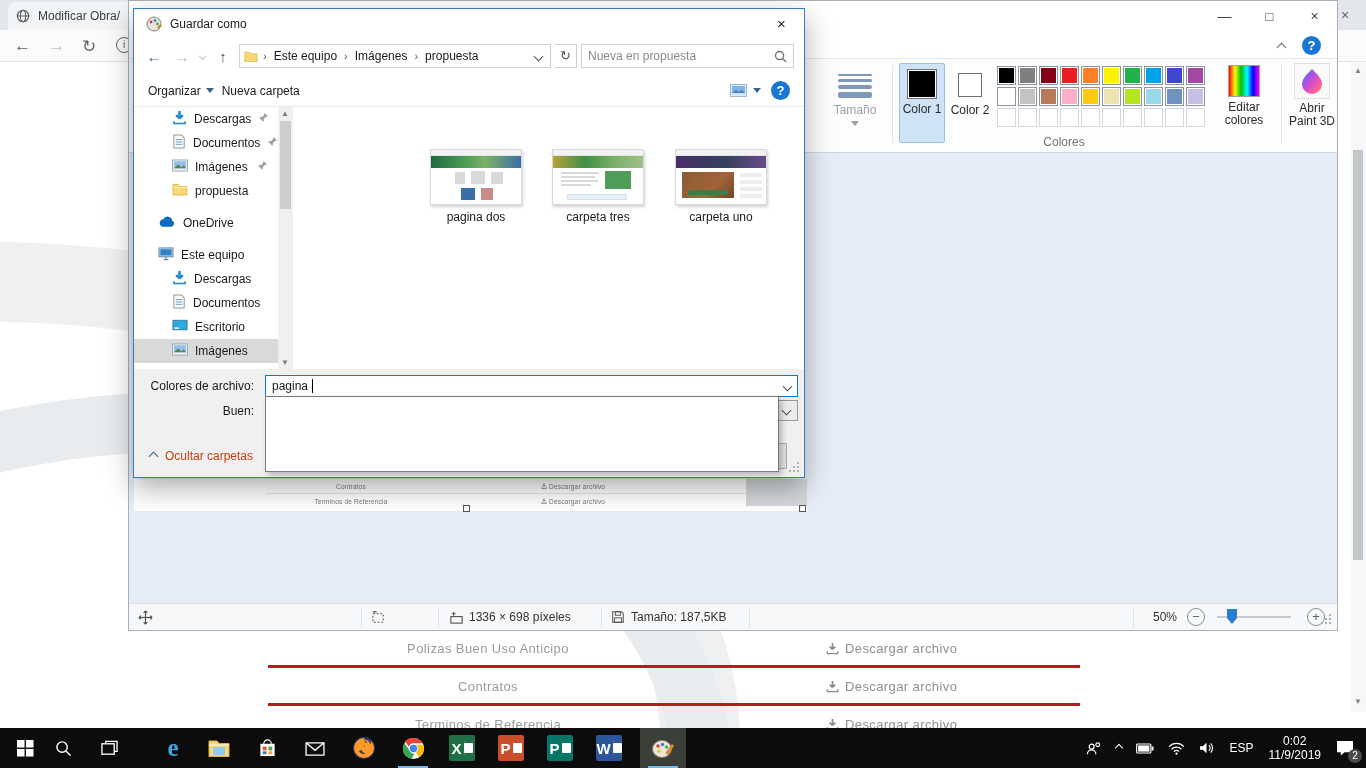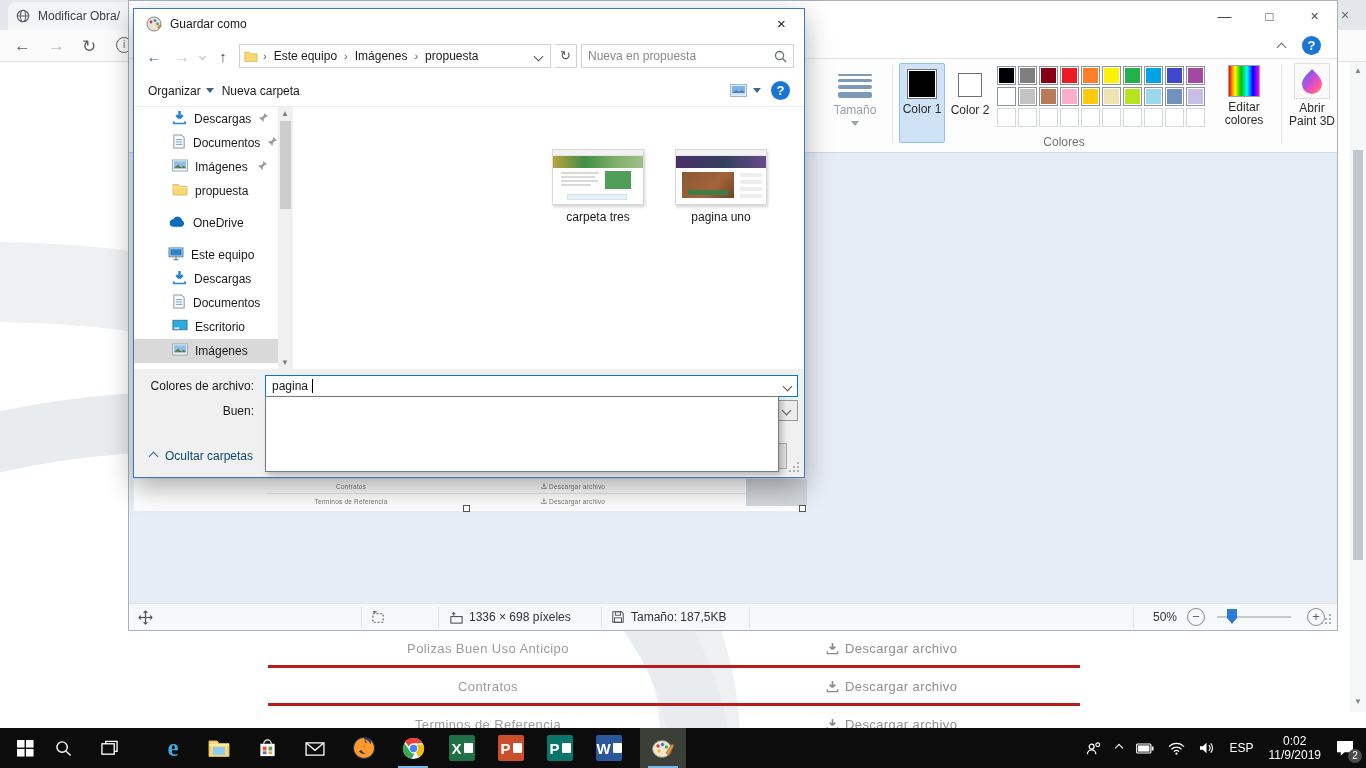--- a/index.html
+++ b/index.html
@@ -67,40 +67,40 @@
   .crumb-sep { color:#555; font-size:11px; }
   .refresh-btn { width:22px; height:24px; border:1px solid #d0d0d0; border-left:none; background:#fff; text-align:center; font-size:13px; color:#555; line-height:22px; }
   .searchbox { position:relative; flex:1; height:24px; border:1px solid #d0d0d0; background:#fff; display:flex; align-items:center; padding:0 6px; color:#8a8a8a; }
   .cmd-row { position:absolute; left:0; top:66px; right:0; height:32px; border-bottom:1px solid #ececec; display:flex; align-items:center; padding:0 14px; gap:8px; }
   .cmd { color:#1a1a1a; display:flex; align-items:center; gap:5px; }
   .tri-down { width:0; height:0; border-left:4px solid transparent; border-right:4px solid transparent; border-top:5px solid #3b668c; }
   .help-circle { width:19px; height:19px; border-radius:50%; background:#1976d2; color:#fff; font-weight:bold; font-size:13px; text-align:center; line-height:19px; }
   .dlg-body { position:absolute; left:0; top:98px; right:0; height:262px; background:#fff; }
   .side { position:absolute; left:0; top:0; width:144px; height:262px; overflow:hidden; }
   .side-item { position:relative; height:24px; display:flex; align-items:center; gap:7px; padding-left:38px; white-space:nowrap; }
-  .side-item.group { padding-left:34px; margin-top:8px; }
+  .side-item.group { padding-left:24px; margin-top:8px; }
   .side-item.sel { background:#d9d9d9; }
   .pin { margin-left:auto; margin-right:10px; color:#9aa0a6; }
   .side-scroll { position:absolute; left:144px; top:0; width:15px; height:262px; background:#f0f0f0; }
   .side-thumb { position:absolute; left:2px; top:14px; width:11px; height:88px; background:#cdcdcd; }
   .files { position:absolute; left:159px; top:0; right:1px; height:262px; background:#fff; }
   .file { position:absolute; width:104px; text-align:center; }
   .thumb { width:92px; height:56px; margin:0 auto; background:#fff; border:1px solid #d8d8d8; box-shadow:1px 2px 3px rgba(0,0,0,.18); position:relative; overflow:hidden; }
   .file-name { margin-top:5px; font-size:12px; color:#1a1a1a; }
   .dlg-bottom { position:absolute; left:0; top:360px; right:0; bottom:0; background:#f0f0f0; }
   .fld-label { position:absolute; text-align:right; width:110px; color:#1a1a1a; }
   .fname-input { position:absolute; left:131px; top:6px; width:533px; height:22px; background:#fff; border:1px solid #0078d7; display:flex; align-items:center; padding:0 6px; }
   .caret { display:inline-block; width:1px; height:14px; background:#000; margin-left:4px; }
   .combo-chev { margin-left:auto; }
   .chev { display:inline-block; width:7px; height:7px; border-right:1.5px solid #555; border-bottom:1.5px solid #555; transform:rotate(45deg); }
   .chev.up { transform:rotate(-135deg); }
   .type-combo { position:absolute; left:131px; top:31px; width:533px; height:21px; background:#ececec; border:1px solid #999; display:flex; align-items:center; }
   .hidden-btn { position:absolute; left:557px; top:74px; width:96px; height:26px; background:#e1e1e1; border:1px solid #adadad; }
   .dropdown-panel { position:absolute; left:131px; top:27px; width:514px; height:76px; background:#fff; border:1px solid #7a7a7a; box-shadow:3px 3px 6px rgba(0,0,0,.25); z-index:5; }
-  .hide-folders { position:absolute; left:16px; top:80px; display:flex; align-items:center; gap:8px; color:#0c4a6e; }
+  .hide-folders { position:absolute; left:16px; top:80px; display:flex; align-items:center; gap:8px; color:#c2410c; }
   .grip { position:absolute; right:4px; bottom:4px; width:12px; height:12px; }
   .grip i, .grip-p i { position:absolute; width:2px; height:2px; background:#aab0b7; }
 
   
   .t-head { position:absolute; left:0; top:6px; right:0; height:12px; }
   .t-chrome { position:absolute; left:0; top:0; right:0; height:6px; background:#f2f2f2; border-bottom:1px solid #e4e4e4; }
   .ph { position:absolute; background:#d9d9d9; }
 
   
   .taskbar { position:absolute; left:0; top:728px; width:1366px; height:40px; background:#0c0c0c; z-index:60; }
@@ -496,20 +496,32 @@
               </svg></span>
             <span>Imágenes</span>
           </div>
         </div>
       <div class="side-scroll">
         <span class="sb-arrow" style="left:3px; top:2px; color:#7a7f85;">▲</span>
         <div class="side-thumb"></div>
         <span class="sb-arrow" style="left:3px; bottom:2px; color:#7a7f85;">▼</span>
       </div>
       <div class="files" id="file-grid">
+          <div class="file" style="left: 131px; top: 42px;">
+            <div class="thumb">
+              <div class="t-chrome"></div>
+              <div class="t-head" style="background:linear-gradient(90deg,#1d6b3c,#4f9e57 40%,#7fb069 60%,#3b6ea5);"></div>
+              <div class="ph" style="left:24px;top:22px;width:10px;height:12px;"></div>
+              <div class="ph" style="left:40px;top:21px;width:14px;height:13px;"></div>
+              <div class="ph" style="left:60px;top:22px;width:12px;height:12px;"></div>
+              <div class="ph" style="left:30px;top:38px;width:14px;height:12px;background:#3b6ea5;"></div>
+              <div class="ph" style="left:50px;top:38px;width:12px;height:12px;background:#c98a8a;"></div>
+            </div>
+            <div class="file-name">pagina dos</div>
+          </div>
           <div class="file" style="left: 253px; top: 42px;">
             <div class="thumb">
               <div class="t-chrome"></div>
               <div class="t-head" style="background:linear-gradient(90deg,#b9a23a,#3f8f47 35%,#7fb069 70%,#9fc08a);"></div>
               <div class="ph" style="left:8px;top:22px;width:38px;height:2px;"></div>
               <div class="ph" style="left:8px;top:26px;width:34px;height:2px;"></div>
               <div class="ph" style="left:8px;top:30px;width:37px;height:2px;"></div>
               <div class="ph" style="left:8px;top:34px;width:30px;height:2px;"></div>
               <div class="ph" style="left:52px;top:21px;width:26px;height:18px;background:#4f9e57;"></div>
               <div class="ph" style="left:14px;top:44px;width:60px;height:6px;background:#e8f0f8;border:1px solid #cfe0ee;"></div>
@@ -520,21 +532,21 @@
             <div class="thumb">
               <div class="t-chrome"></div>
               <div class="t-head" style="background:linear-gradient(90deg,#4a2d6b,#33415e 55%,#6b4a8a);"></div>
               <div class="ph" style="left:6px;top:22px;width:52px;height:26px;background:linear-gradient(135deg,#8a5a33,#a2633a 60%,#6e4526);"></div>
               <div class="ph" style="left:12px;top:40px;width:40px;height:5px;background:#3f7d46;"></div>
               <div class="ph" style="left:64px;top:23px;width:22px;height:4px;background:#eee;"></div>
               <div class="ph" style="left:64px;top:30px;width:22px;height:4px;background:#eee;"></div>
               <div class="ph" style="left:64px;top:37px;width:22px;height:4px;background:#eee;"></div>
               <div class="ph" style="left:64px;top:44px;width:22px;height:4px;background:#eee;"></div>
             </div>
-            <div class="file-name">pagina uno</div>
+            <div class="file-name">carpeta uno</div>
           </div>
         </div>
     </div>
 
     <div class="dlg-bottom">
       <span class="fld-label" style="left:10px; top:10px;">Colores de archivo:</span>
       <div class="fname-input">
         <span>pagina</span>
         <span class="caret"></span>
         <span class="chev combo-chev"></span>

